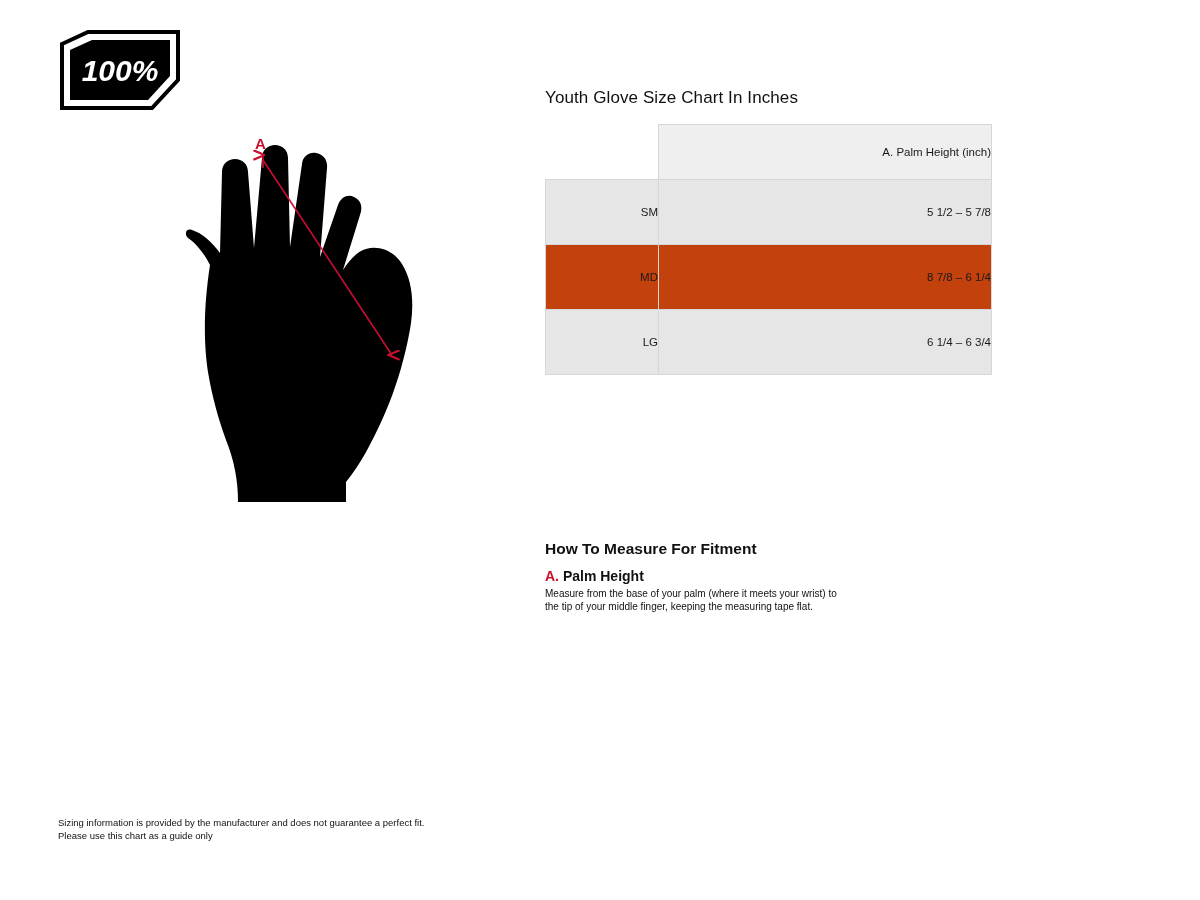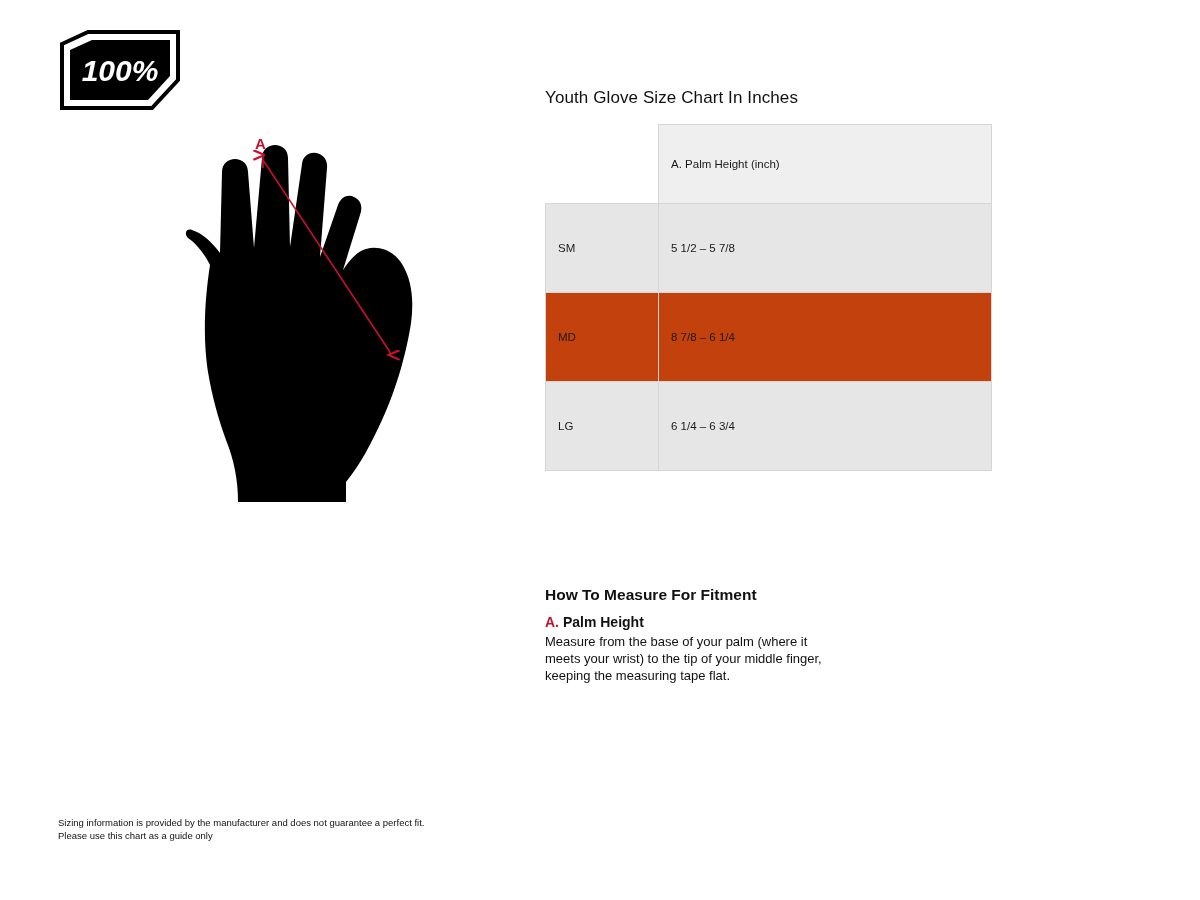--- a/index.html
+++ b/index.html
@@ -59,26 +59,26 @@
   }
 
   
   table.size-chart {
     border-collapse: collapse;
     width: 446px;
     table-layout: fixed;
   }
   table.size-chart td, table.size-chart th {
     border: 1px solid #d6d6d6;
-    text-align: left;
+    text-align: right;
     vertical-align: middle;
     font-size: 11.5px;
     font-weight: normal;
     color: #1a1a1a;
-    padding: 12px;
+    padding: 0;
     height: 64px;
   }
   table.size-chart thead th {
     height: 54px;
     background: #efefef;
     font-size: 11.5px;
     font-weight: normal;
   }
   table.size-chart thead th.corner {
     background: #ffffff;
@@ -87,40 +87,40 @@
   }
   col.col-size { width: 113px; }
   col.col-val  { width: 333px; }
   tr.shaded td { background: #e6e6e6; }
   tr.plain td  { background: #c2410c; }
 
   
   .howto {
     position: absolute;
     left: 545px;
-    top: 586px;
+    top: 540px;
     width: 320px;
   }
   .howto h2 {
     font-size: 15.5px;
     font-weight: bold;
     margin: 0 0 10px 0;
     color: #111111;
   }
   .howto .sub {
     font-size: 14px;
     font-weight: bold;
     margin: 0 0 3px 0;
     color: #111111;
   }
   .howto .sub .mark {
     color: #c8102e;
   }
   .howto p.body {
-    font-size: 13px;
+    font-size: 10px;
     line-height: 1.32;
     margin: 0;
     color: #111111;
     width: 300px;
   }
 
   
   .footer {
     position: absolute;
     left: 58px;

